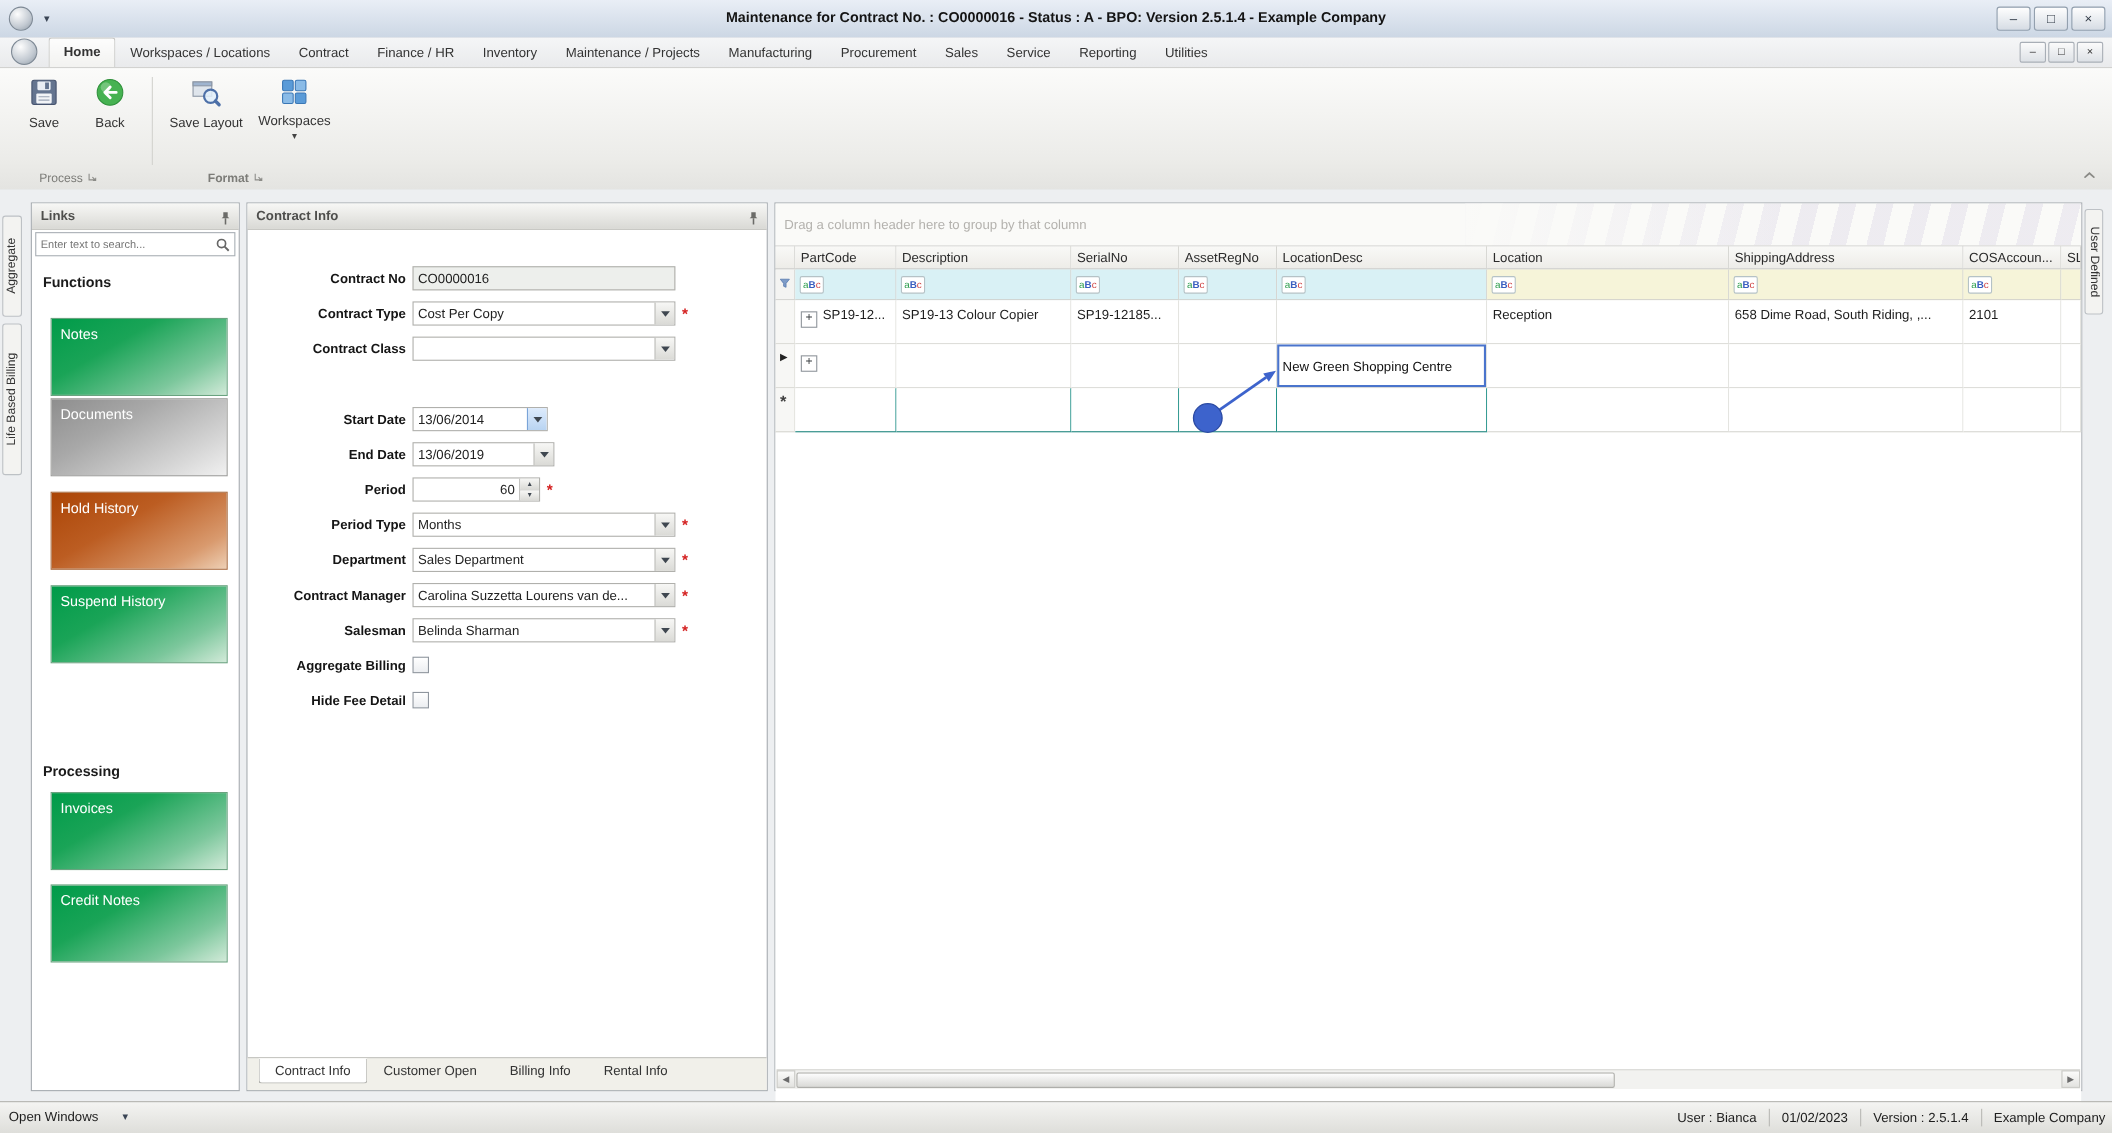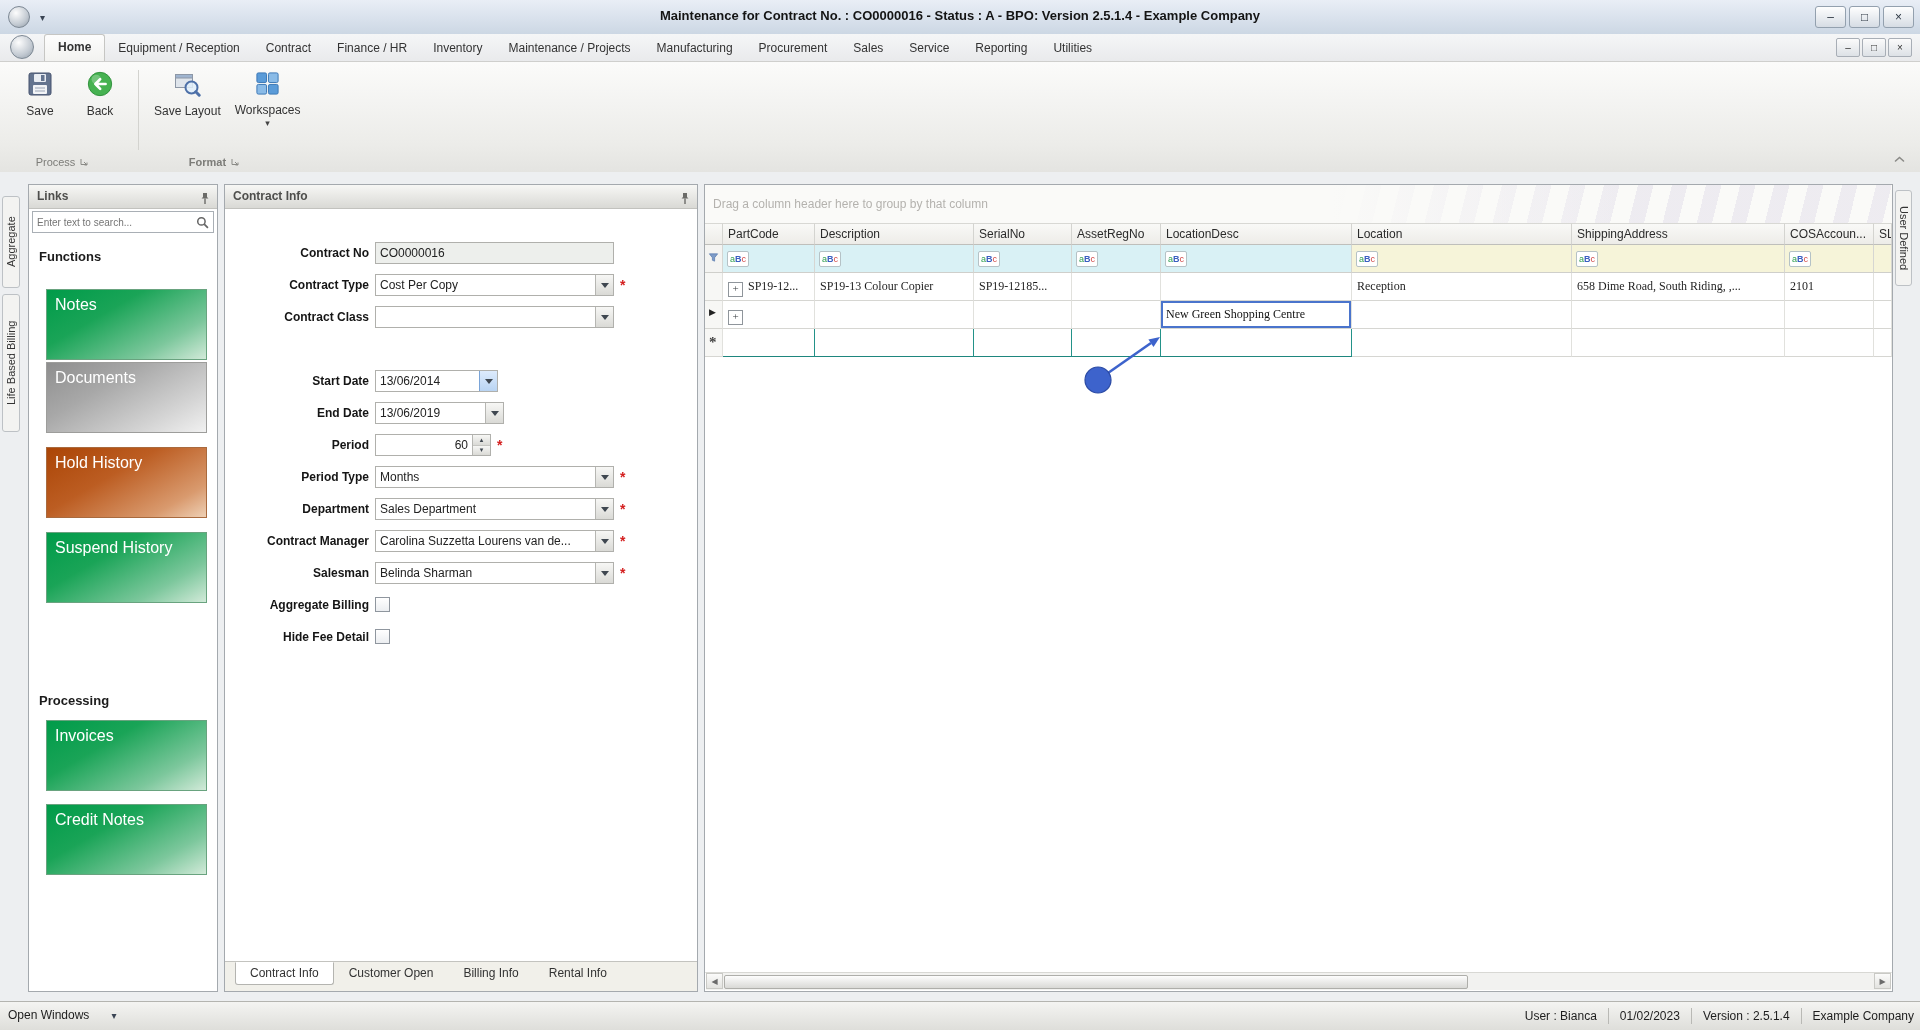--- a/index.html
+++ b/index.html
@@ -59,21 +59,21 @@
     font-weight:bold;color:#4e4e4c;line-height:22px;padding-left:8px;position:relative;}
   .pin{position:absolute;right:6px;top:5px;width:12px;height:13px;}
   
   .links{left:28px;width:190px;}
   .search-wrap{position:absolute;left:3px;right:3px;top:26px;height:22px;border:1px solid #a9afb5;background:#fff;box-sizing:border-box;}
   .search-wrap input{width:calc(100% - 20px);height:18px;border:none;outline:none;font-size:10px;padding:1px 4px;
     font-family:inherit;color:#333;background:transparent;}
   .search-ico{position:absolute;right:4px;top:4px;}
   .lheading{position:absolute;left:10px;font-weight:bold;font-size:13px;color:#1b1b1b;}
   .lbtn{position:absolute;left:17px;width:161px;height:71px;box-sizing:border-box;color:#fff;
-    padding:6px 8px;font-size:16px;cursor:default;}
+    padding:6px 8px;font-size:13px;cursor:default;}
   .lbtn.green{background:linear-gradient(150deg,#009b49 0%,#1aa457 35%,#7cc79c 75%,#d2ead9 100%);border:1px solid #69a37f;}
   .lbtn.gray{background:linear-gradient(150deg,#8e8e8e 0%,#a8a8a8 35%,#d4d4d4 75%,#f1f1f1 100%);border:1px solid #9d9d9b;}
   .lbtn.orange{background:linear-gradient(150deg,#ab4506 0%,#bc5d22 40%,#d99a6e 80%,#eed0b5 100%);border:1px solid #a96a3e;}
   
   .contract{left:224px;width:474px;}
   .frow{position:absolute;height:22px;left:0;width:100%;}
   .flabel{position:absolute;left:4px;width:140px;text-align:right;font-weight:bold;color:#151515;top:4px;white-space:nowrap;}
   .fctl{position:absolute;left:150px;top:0;height:22px;box-sizing:border-box;border:1px solid #b0b0ac;background:#fff;
     display:flex;align-items:center;overflow:hidden;}
   .fctl .val{flex:1;padding:0 4px;white-space:nowrap;overflow:hidden;color:#222;}
@@ -102,21 +102,21 @@
   .grow{display:flex;width:100%;box-sizing:border-box;}
   .cell{box-sizing:border-box;flex:0 0 auto;white-space:nowrap;overflow:hidden;position:relative;}
   .c0{width:18px}.c1{width:92px}.c2{width:159px}.c3{width:98px}.c4{width:89px}
   .c5{width:191px}.c6{width:220px}.c7{width:213px}.c8{width:89px}.c9{width:19px;flex:1;}
   .gh{height:22px;background:linear-gradient(#f9f9f7,#edece8);border-right:1px solid #d4d4d0;
     border-bottom:1px solid #bfbfbb;border-top:1px solid #d8d8d4;padding:3px 5px 0;color:#2b2b2b;}
   .gf{height:28px;border-right:1px solid #d6d6d2;border-bottom:1px solid #cfcfcb;padding:6px 4px 0;}
   .bg-cyan{background:#d9f1f5;} .bg-yel{background:#f6f4d9;} .bg-ind{background:#f4f4f2;}
   .bg-blue{background:#dbe7f8;} .bg-pyel{background:#fcfae9;} .bg-pblue{background:#e9eff9;}
   .bg-teal{background:#2ba19a;border-right:1px solid #239289 !important;border-bottom:1px solid #1e867e !important;}
-  .gc{height:28px;border-right:1px solid #e1e1dd;border-bottom:1px solid #d6d6d2;padding:6px 5px 0;background:#fff;color:#1e1e1e;font-family:Liberation Serif, serif;}
+  .gc{height:40px;border-right:1px solid #e1e1dd;border-bottom:1px solid #d6d6d2;padding:6px 5px 0;background:#fff;color:#1e1e1e;}
   .abc{display:inline-flex;align-items:center;height:14px;padding:0 2px;border:1px solid #b5c2c6;border-radius:2px;
     background:#fff;font-size:9px;line-height:1;vertical-align:top;}
   .abc .a{color:#2e9e4e;} .abc .b{color:#3a5fc0;font-weight:bold;} .abc .c{color:#d04545;}
   .expand{display:inline-block;width:13px;height:13px;border:1px solid #8f959b;background:#fff;color:#3c4044;
     font-size:11px;line-height:11px;text-align:center;vertical-align:-2px;margin-right:5px;}
   .rowmark{font-size:9px;color:#222;padding-left:4px;}
   .newmark{font-size:15px;font-weight:bold;color:#3f3f3f;line-height:14px;padding-left:4px;}
   .editwrap{position:absolute;top:0;left:0;right:0;bottom:0;background:#fff;border:2px solid #4a74cc;
     display:flex;align-items:center;box-sizing:border-box;}
   .editwrap input{width:100%;border:none;outline:none;background:transparent;font-family:inherit;font-size:12px;padding:0 3px;color:#111;}
@@ -157,21 +157,21 @@
           <span>×</span>
         </div>
     </div>
   </div>
 
   <div class="tabrow">
     <div class="app-orb">
         <span class="orb"></span>
       </div>
     <div class="rtab active">Home</div>
-    <div class="rtab">Equipment / Reception</div>
+    <div class="rtab">Workspaces / Locations</div>
     <div class="rtab">Contract</div>
     <div class="rtab">Finance / HR</div>
     <div class="rtab">Inventory</div>
     <div class="rtab">Maintenance / Projects</div>
     <div class="rtab">Manufacturing</div>
     <div class="rtab">Procurement</div>
     <div class="rtab">Sales</div>
     <div class="rtab">Service</div>
     <div class="rtab">Reporting</div>
     <div class="rtab">Utilities</div>

